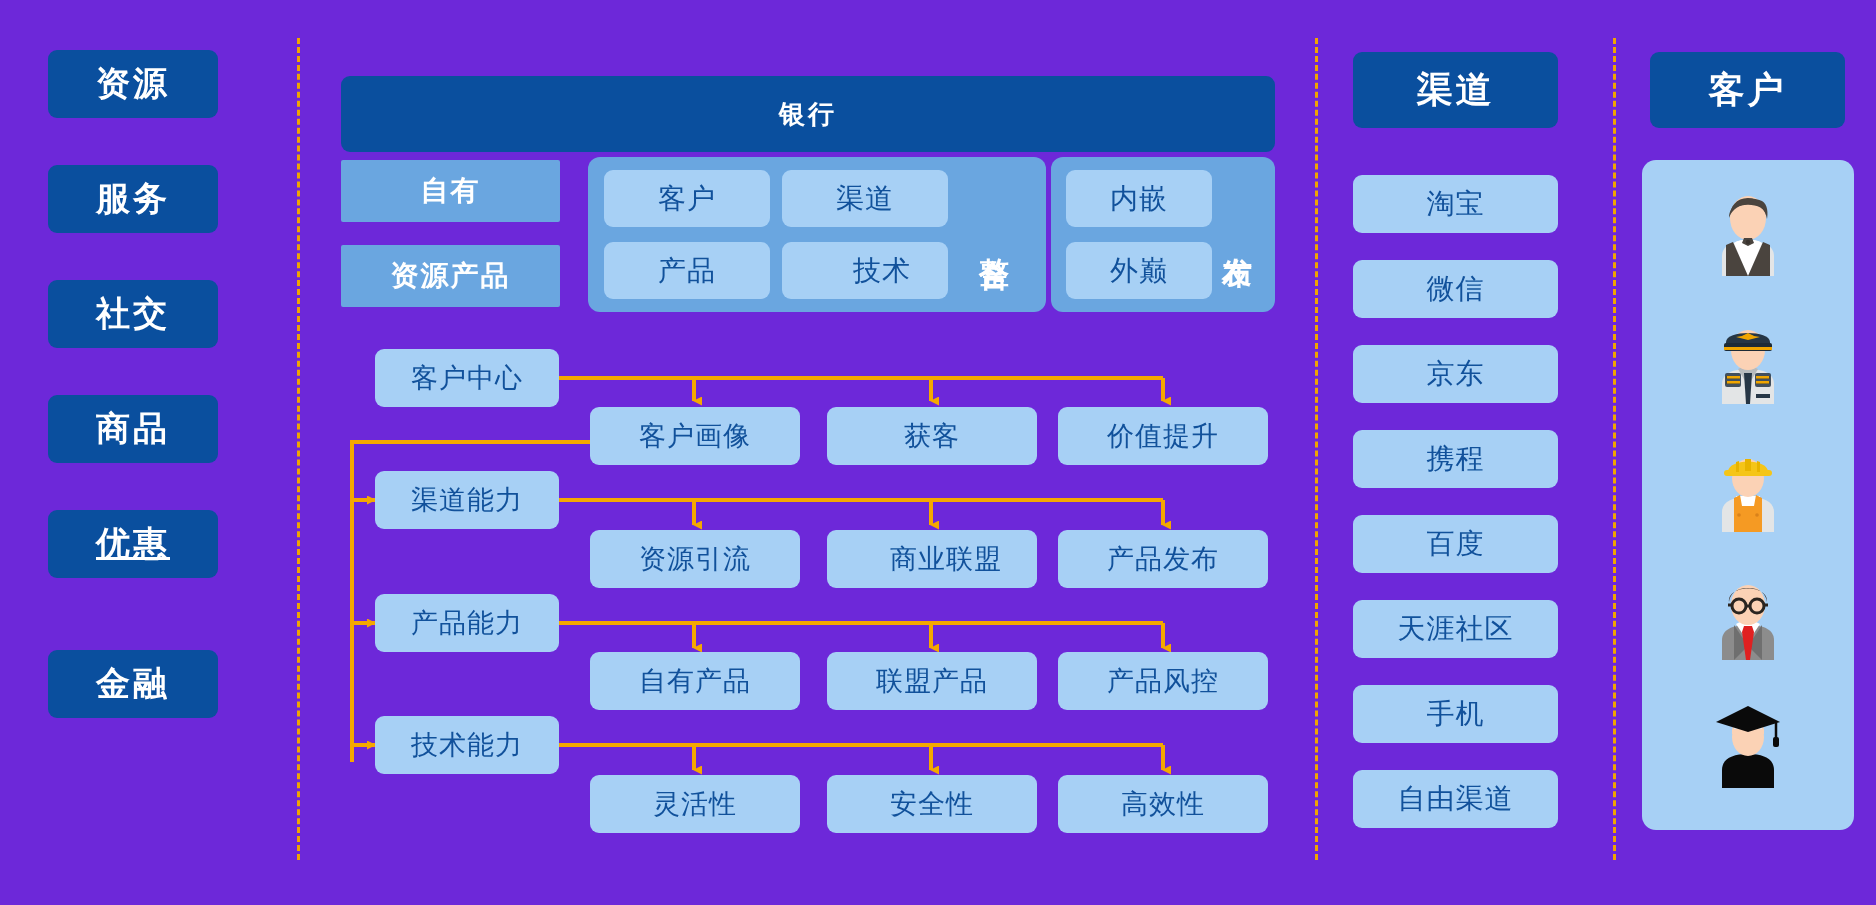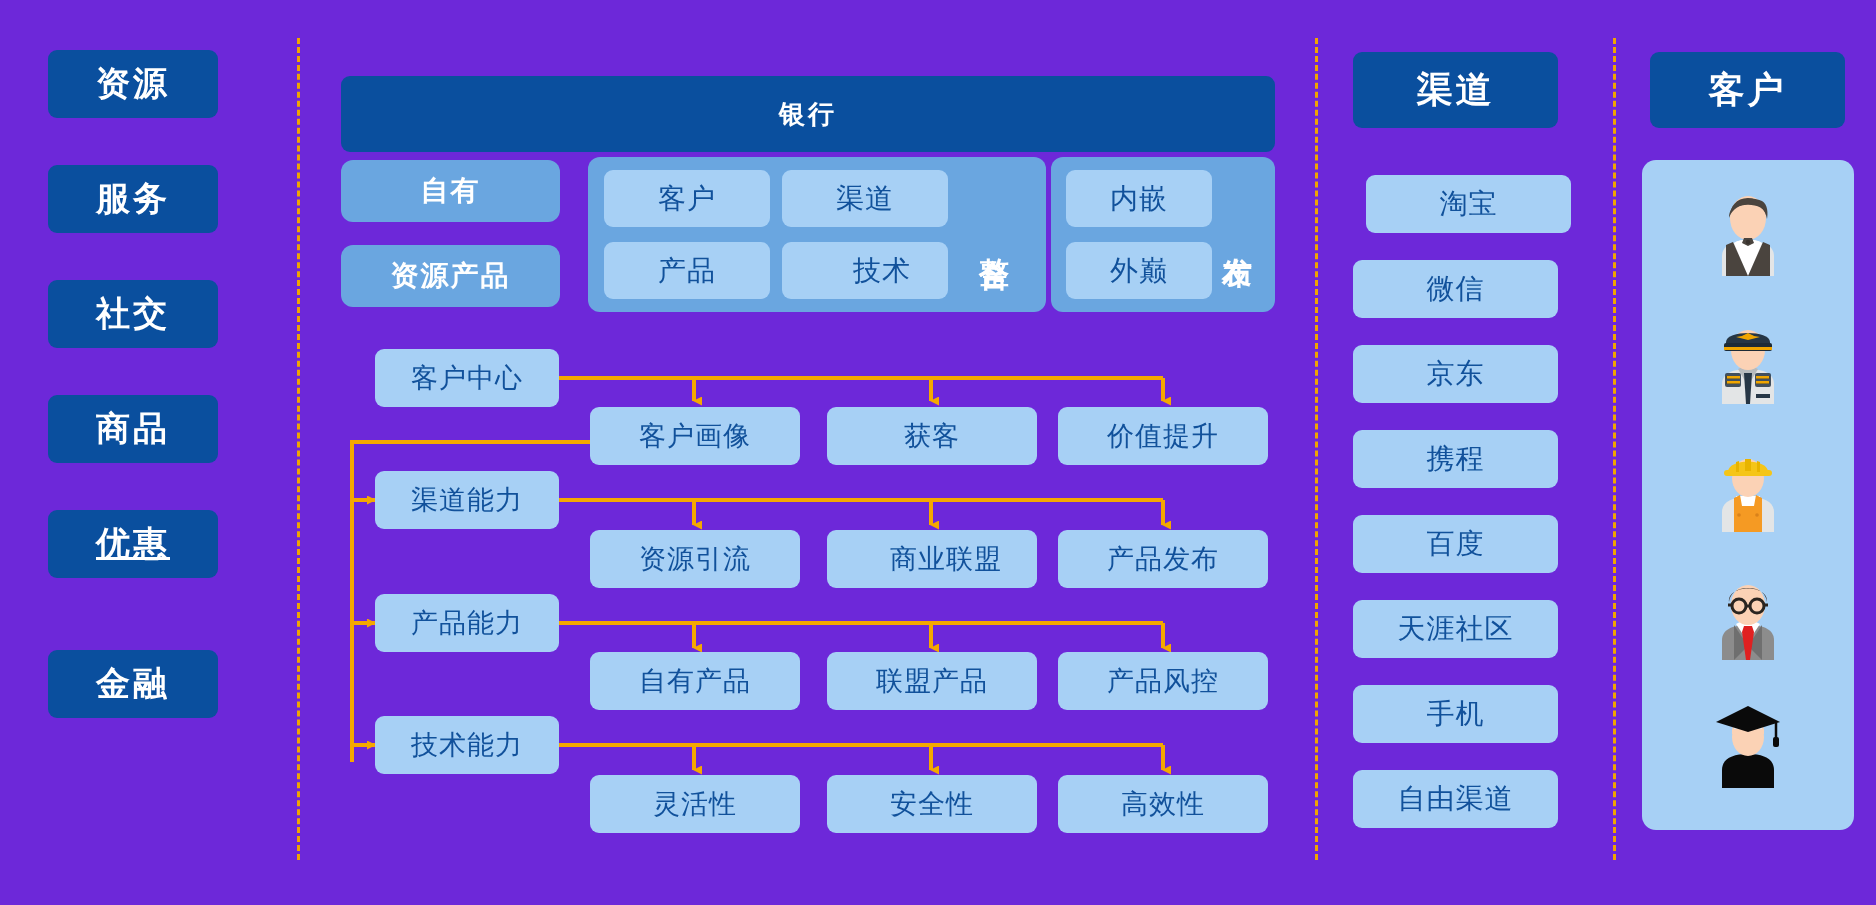--- a/index.html
+++ b/index.html
@@ -23,21 +23,21 @@
     color: #ffffff;
     border-radius: 9px;
     display: flex; align-items: center; justify-content: center;
     font-weight: bold;
     letter-spacing: 3px;
   }
   .midbox {
     position: absolute;
     background: #6aa6e0;
     color: #ffffff;
-    border-radius: 12px;
+    border-radius: 2px;
     display: flex; align-items: center; justify-content: center;
     font-weight: bold;
     letter-spacing: 2px;
   }
   .litebox {
     position: absolute;
     background: #a7d0f5;
     color: #11519b;
     border-radius: 9px;
     display: flex; align-items: center; justify-content: center;
@@ -236,21 +236,21 @@
   <div class="litebox" style="left:827px; top:775px; width:210px; height:58px; font-size:27px;">
     <span>安全性</span>
   </div>
   <div class="litebox" style="left:1058px; top:775px; width:210px; height:58px; font-size:27px;">
     <span>高效性</span>
   </div>
 
   <div class="darkbox" style="left:1353px; top:52px; width:205px; height:76px; font-size:36px;">
     <span>渠道</span>
   </div>
-  <div class="litebox" style="left:1353px; top:175px; width:205px; height:58px; font-size:28px;margin-left:13px;">
+  <div class="litebox" style="left:1353px; top:175px; width:205px; height:58px; font-size:28px;">
     <span>淘宝</span>
   </div>
   <div class="litebox" style="left:1353px; top:260px; width:205px; height:58px; font-size:28px;">
     <span>微信</span>
   </div>
   <div class="litebox" style="left:1353px; top:345px; width:205px; height:58px; font-size:28px;">
     <span>京东</span>
   </div>
   <div class="litebox" style="left:1353px; top:430px; width:205px; height:58px; font-size:28px;">
     <span>携程</span>

